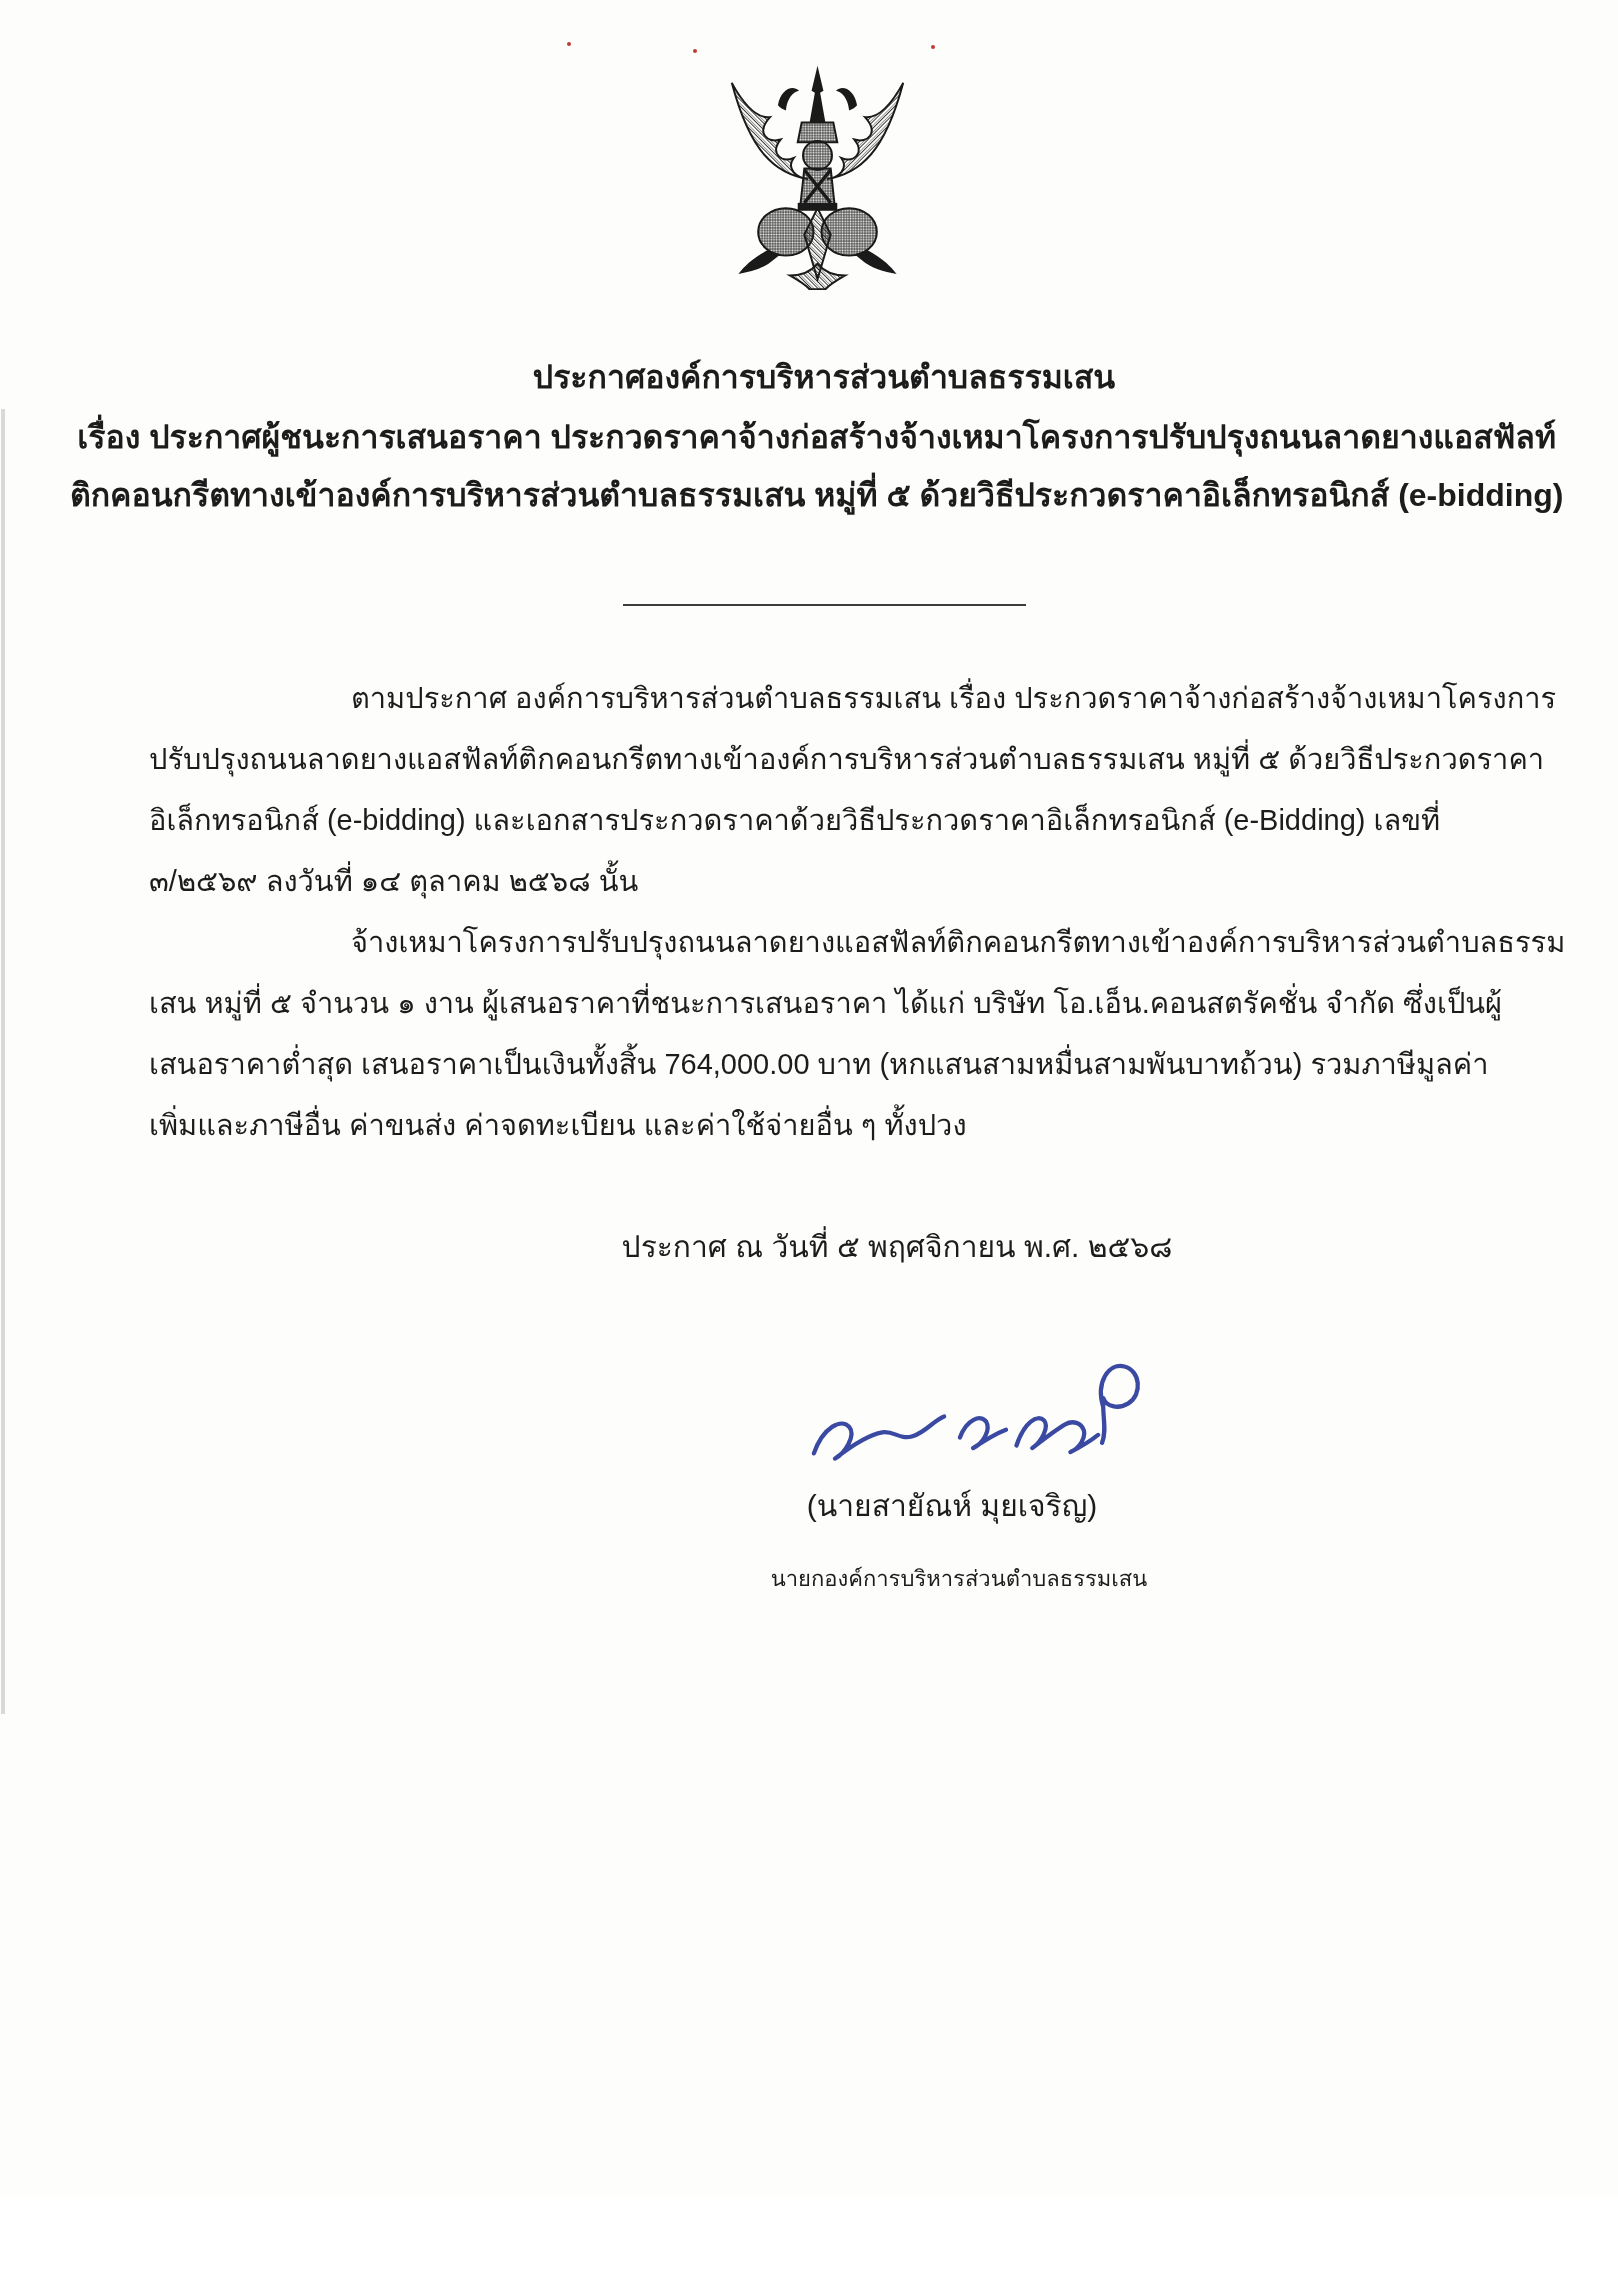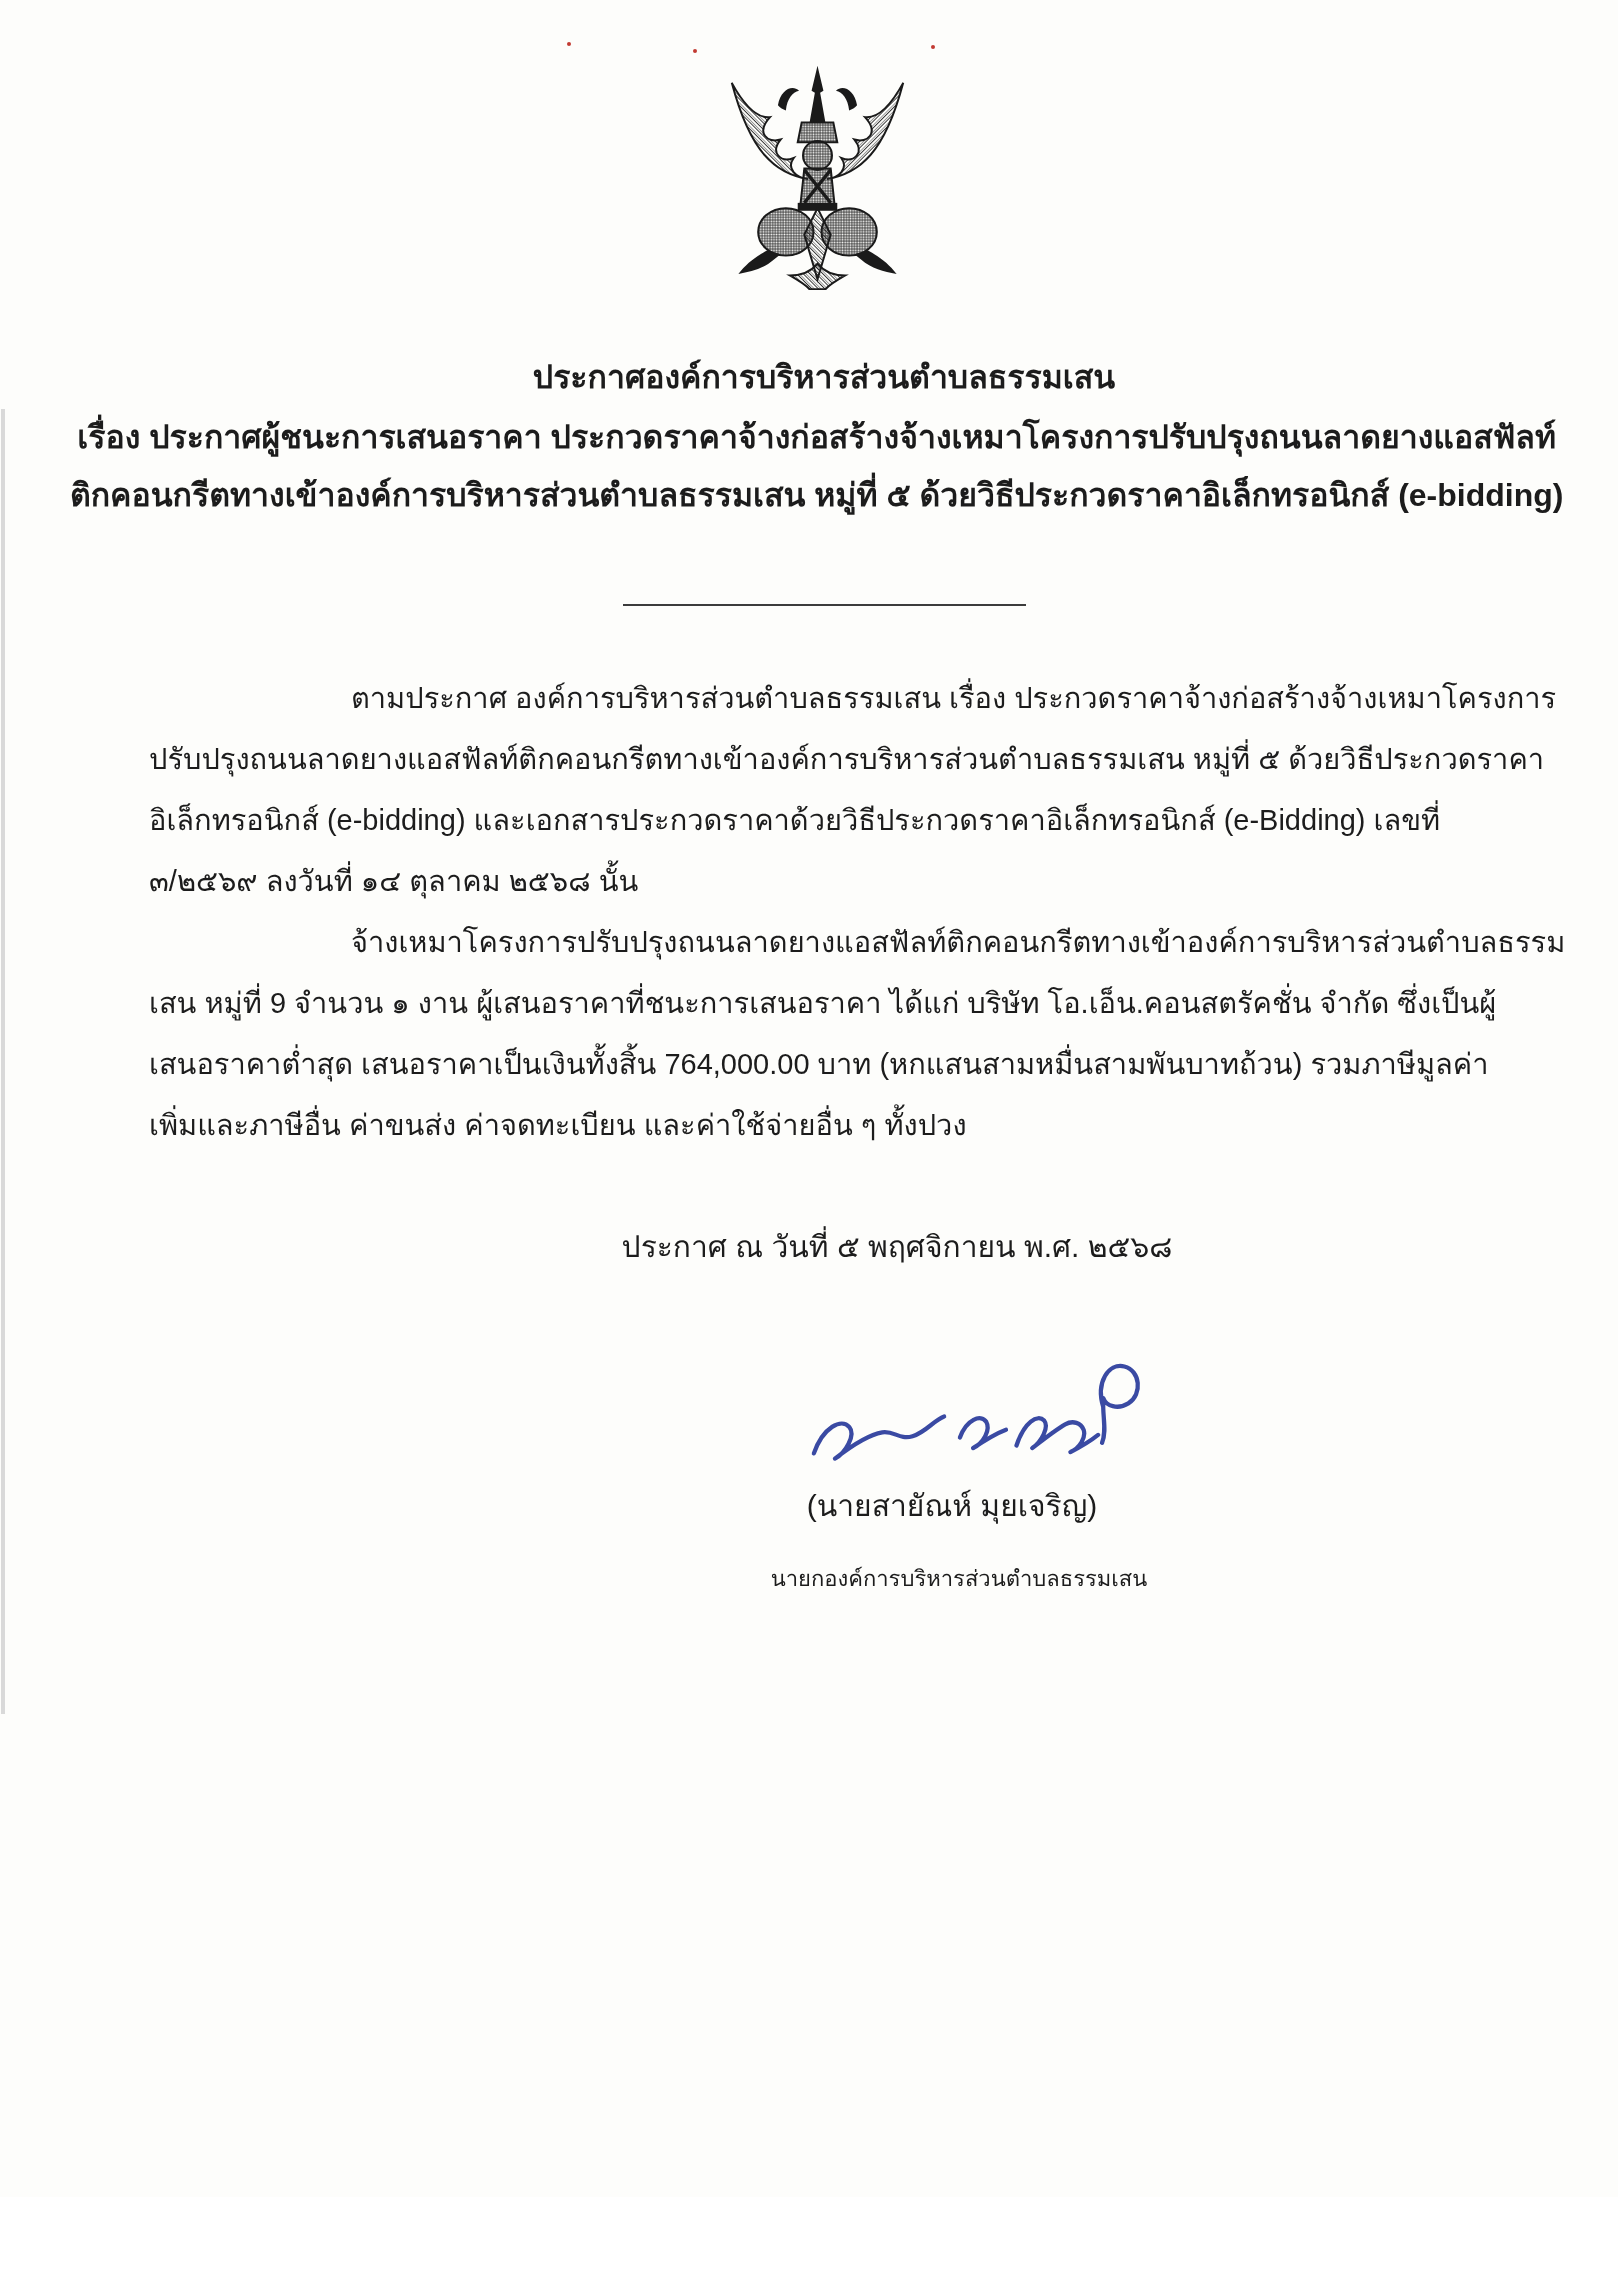--- a/index.html
+++ b/index.html
@@ -101,21 +101,21 @@
   <div class="subject2 nowrap">ติกคอนกรีตทางเข้าองค์การบริหารส่วนตำบลธรรมเสน หมู่ที่ ๕ ด้วยวิธีประกวดราคาอิเล็กทรอนิกส์ (e-bidding)</div>
 
   <div class="divider"></div>
 
   <div class="body-text">
     <div class="bline indent">ตามประกาศ องค์การบริหารส่วนตำบลธรรมเสน เรื่อง ประกวดราคาจ้างก่อสร้างจ้างเหมาโครงการ</div>
     <div class="bline">ปรับปรุงถนนลาดยางแอสฟัลท์ติกคอนกรีตทางเข้าองค์การบริหารส่วนตำบลธรรมเสน หมู่ที่ ๕ ด้วยวิธีประกวดราคา</div>
     <div class="bline">อิเล็กทรอนิกส์ (e-bidding) และเอกสารประกวดราคาด้วยวิธีประกวดราคาอิเล็กทรอนิกส์ (e-Bidding) เลขที่</div>
     <div class="bline">๓/๒๕๖๙ ลงวันที่ ๑๔ ตุลาคม ๒๕๖๘ นั้น</div>
     <div class="bline indent">จ้างเหมาโครงการปรับปรุงถนนลาดยางแอสฟัลท์ติกคอนกรีตทางเข้าองค์การบริหารส่วนตำบลธรรม</div>
-    <div class="bline">เสน หมู่ที่ 9 จำนวน ๑ งาน ผู้เสนอราคาที่ชนะการเสนอราคา ได้แก่ บริษัท โอ.เอ็น.คอนสตรัคชั่น จำกัด ซึ่งเป็นผู้</div>
+    <div class="bline">เสน หมู่ที่ ๕ จำนวน ๑ งาน ผู้เสนอราคาที่ชนะการเสนอราคา ได้แก่ บริษัท โอ.เอ็น.คอนสตรัคชั่น จำกัด ซึ่งเป็นผู้</div>
     <div class="bline">เสนอราคาต่ำสุด เสนอราคาเป็นเงินทั้งสิ้น 764,000.00 บาท (หกแสนสามหมื่นสามพันบาทถ้วน) รวมภาษีมูลค่า</div>
     <div class="bline">เพิ่มและภาษีอื่น ค่าขนส่ง ค่าจดทะเบียน และค่าใช้จ่ายอื่น ๆ ทั้งปวง</div>
   </div>
 
   <div class="date-line nowrap">ประกาศ ณ วันที่ ๕ พฤศจิกายน พ.ศ. ๒๕๖๘</div>
 
   <div class="signature">
     <svg width="395" height="125" viewBox="0 0 600 190" xmlns="http://www.w3.org/2000/svg">
       <g stroke="#3a4aa3" stroke-width="6.5" fill="none" stroke-linecap="round" stroke-linejoin="round">
         <path d="M470 78 C458 40 478 10 502 16 C526 22 530 58 508 72 C492 82 474 76 470 64 C468 92 476 112 468 132"></path>

